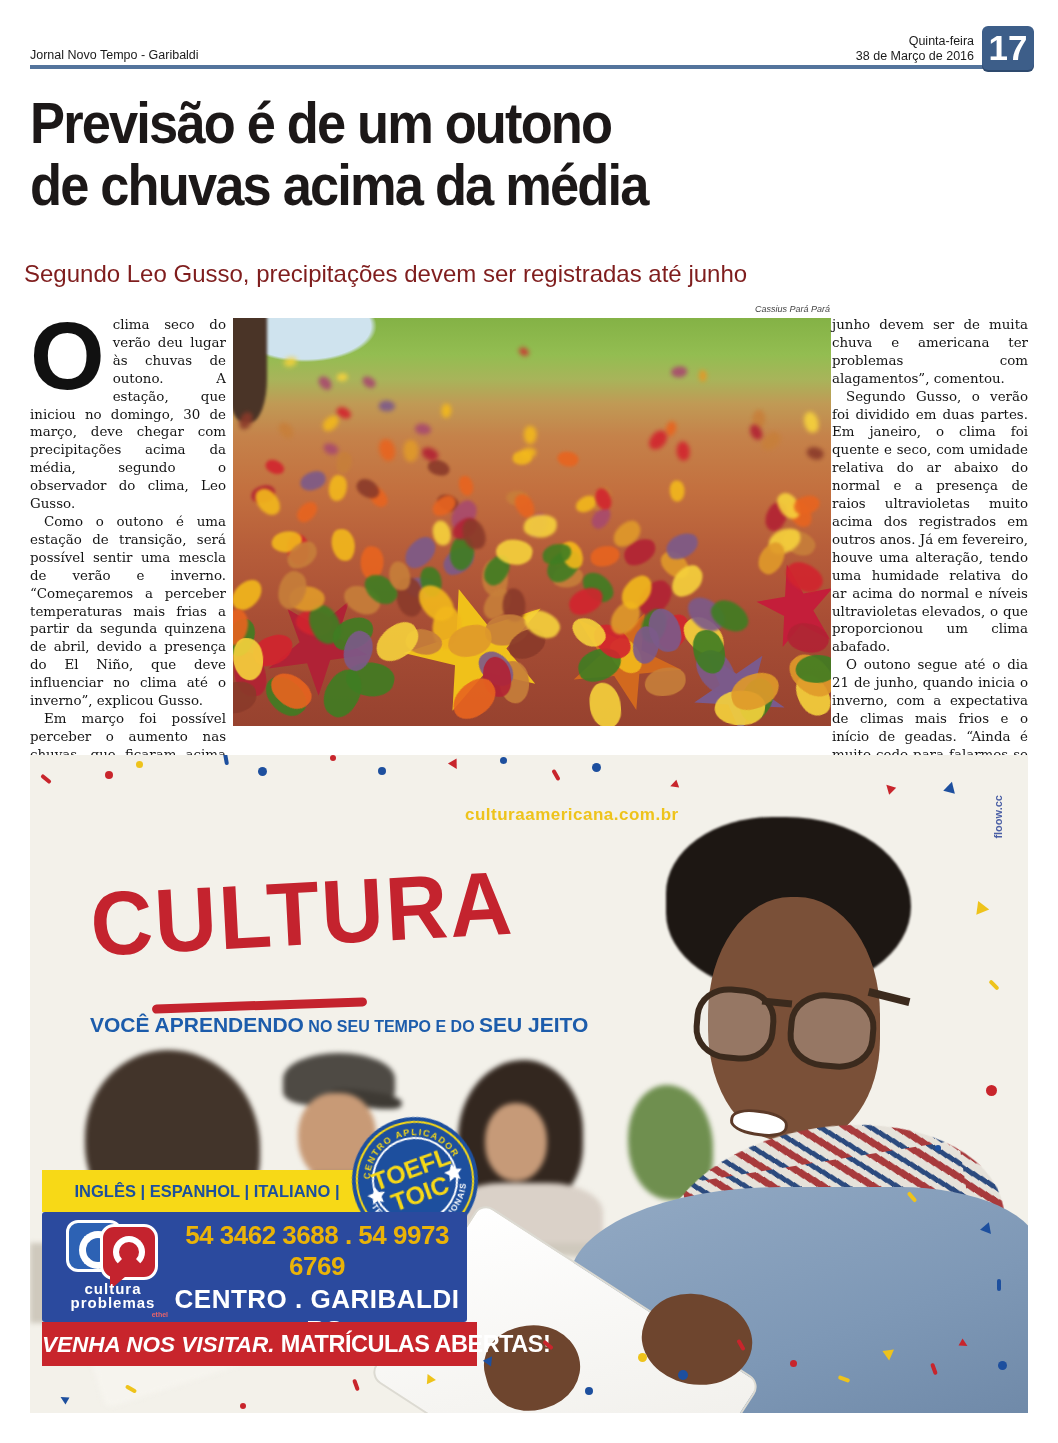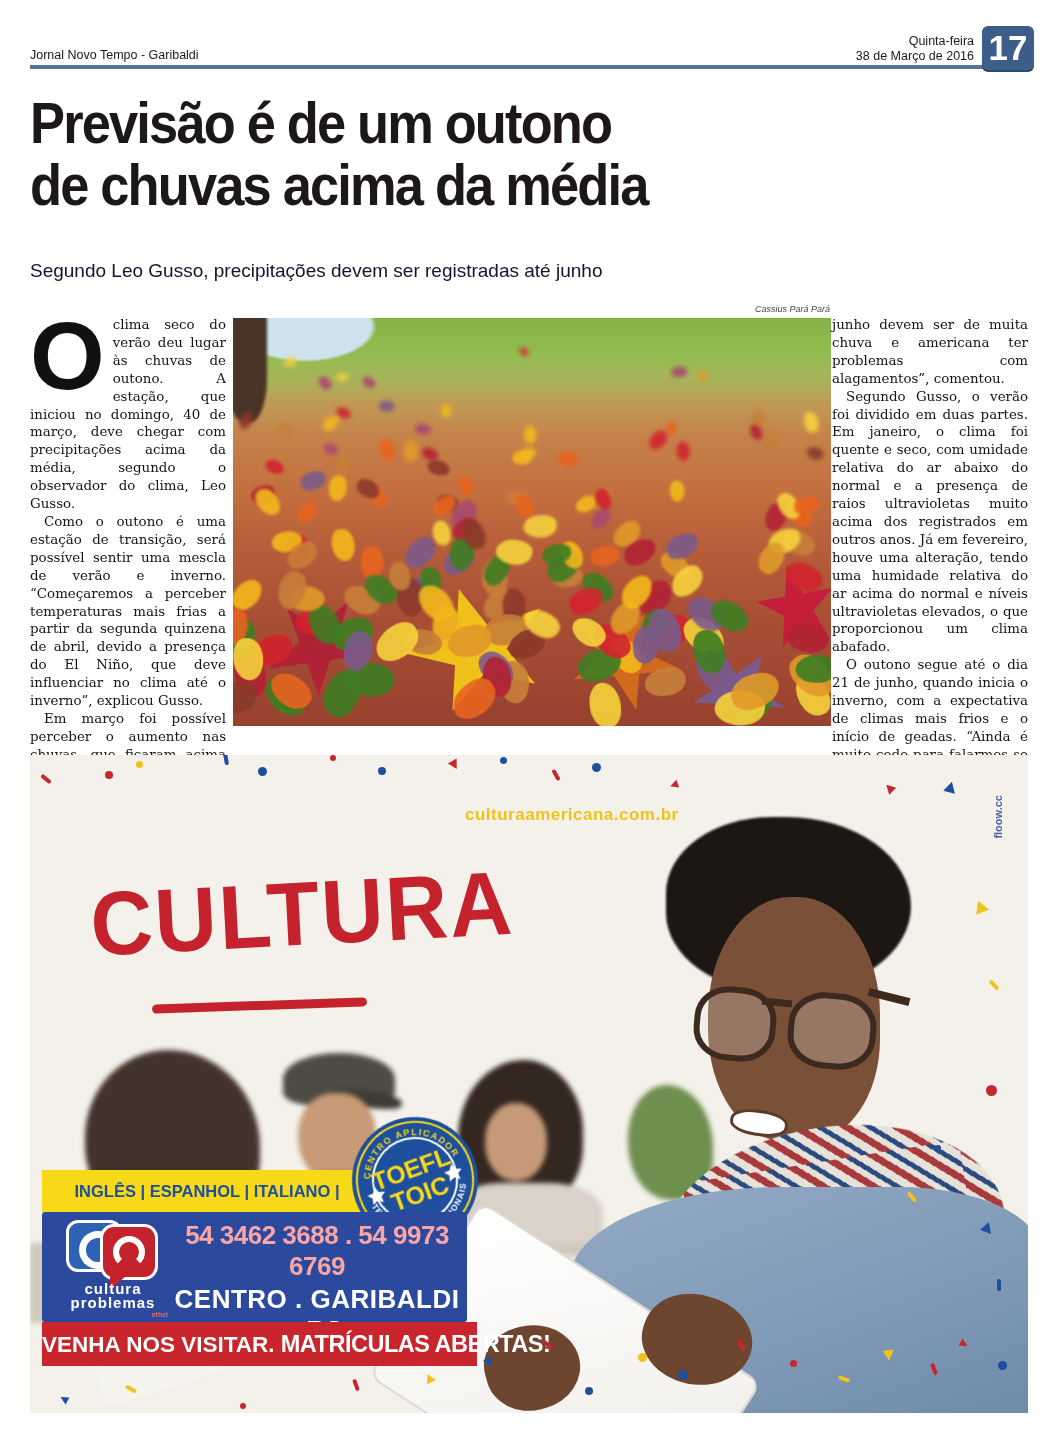--- a/index.html
+++ b/index.html
@@ -13,21 +13,21 @@
   #hdr-date{right:84px;top:34px;text-align:right;font-size:12.5px;line-height:15px;color:#1a1a1a;}
   #hdr-rule{left:30px;top:65px;width:998px;height:4px;background:#54749c;}
   #page-num{right:24px;top:26px;width:52px;height:44px;background:#3d5e89;border-radius:6px;
             color:#fff;font-weight:bold;font-size:35px;text-align:center;line-height:44px;
             box-shadow:0 2px 0 #2e4a6e;}
 
   
   #headline{left:30px;top:92px;transform:scaleX(.92);transform-origin:left top;
             font-weight:bold;font-size:57px;line-height:62px;letter-spacing:-2px;color:#1c1818;
             white-space:nowrap;}
-  #subhead{left:30px;top:260px;font-size:19px;color:#0f172a;}
+  #subhead{left:24px;top:260px;font-size:24px;color:#7f1d1d;}
 
   
   .col{font-family:"DejaVu Serif","Liberation Serif",serif;font-size:13.4px;line-height:17.9px;
        text-align:justify;color:#141414;width:196px;}
   #col-left{left:30px;top:316px;height:414px;}
   #col-right{left:832px;top:316px;height:414px;}
   .col p{margin:0;}
   .col p.ind{text-indent:14px;}
   #dropcap{float:left;font-family:"Liberation Sans",sans-serif;font-weight:bold;font-size:96px;
            line-height:76px;margin:2px 8px 0 0;color:#111;}
@@ -62,25 +62,25 @@
 
   .soft{filter:blur(2.5px);}
   .soft1{filter:blur(1px);}
 
   #lang-bar{position:absolute;left:12px;top:415px;width:330px;height:42px;background:#f7d917;
             color:#1c4f9e;font-weight:bold;font-size:16.5px;text-align:center;line-height:42px;}
   #badge{position:absolute;left:320px;top:360px;width:130px;height:130px;transform:rotate(-14deg);}
   #blue-box{position:absolute;left:12px;top:457px;width:425px;height:110px;background:#2b4a9e;border-radius:3px;}
   #red-bar{position:absolute;left:12px;top:567px;width:435px;height:44px;background:#c8252c;color:#fff;
            text-align:center;line-height:44px;white-space:nowrap;}
-  #red-bar .n{font-weight:bold;font-size:22.5px;}
+  #red-bar .n{font-weight:bold;font-size:22.5px;font-style:italic;}
   #red-bar .b{font-weight:bold;font-size:23.5px;letter-spacing:-.5px;}
 
   #bb-text{position:absolute;left:128px;top:8px;width:294px;text-align:center;}
-  #bb-phone{font-size:26px;font-weight:bold;color:#fca5a5;letter-spacing:-.5px;}
+  #bb-phone{font-size:26px;font-weight:bold;color:#eab308;letter-spacing:-.5px;}
   #bb-addr{font-size:14.5px;font-weight:bold;color:#ffffff;margin-top:3px;}
   #bb-city{font-size:26px;font-weight:bold;color:#ffffff;letter-spacing:.5px;margin-top:2px;}
 
   
   #logo{position:absolute;left:16px;top:6px;width:110px;height:100px;}
   #logo-b1{position:absolute;left:8px;top:2px;width:50px;height:46px;background:#2d62b4;border-radius:12px;
            border:3px solid #fff;}
   #logo-b1 i{position:absolute;left:10px;top:8px;width:24px;height:24px;border:7px solid #fff;border-radius:50%;
              border-right-color:transparent;display:block;}
   #logo-b2{position:absolute;left:42px;top:6px;width:52px;height:50px;background:#c4232e;border-radius:14px;
@@ -275,21 +275,21 @@
       <div class="blob" style="left: 51.7361%; top: 74.9128%; width: 35.7643px; height: 25.035px; background: rgb(246, 210, 60); transform: translate(-50%, -50%) rotate(32.2191deg); filter: blur(0.827179px); opacity: 0.9;"></div>
       <div class="blob" style="left: 83.0813%; top: 73.0696%; width: 39.106px; height: 27.3742px; background: rgb(63, 125, 34); transform: translate(-50%, -50%) rotate(219.264deg); filter: blur(0.87326px); opacity: 0.9;"></div>
       <div class="blob" style="left: 25.8303%; top: 32.2334%; width: 22.37px; height: 15.659px; background: rgb(232, 100, 31); transform: translate(-50%, -50%) rotate(265.105deg); filter: blur(1.89416px); opacity: 0.9;"></div>
       <div class="blob" style="left: 95.4055%; top: 63.493%; width: 37.7514px; height: 26.426px; background: rgb(210, 36, 46); transform: translate(-50%, -50%) rotate(36.8364deg); filter: blur(1.11267px); opacity: 0.9;"></div>
       <div class="blob" style="left: 87.2445%; top: 91.4255%; width: 49.2594px; height: 34.4816px; background: rgb(224, 154, 42); transform: translate(-50%, -50%) rotate(165.235deg); filter: blur(0.414362px); opacity: 0.9;"></div>
       <div class="blob" style="left: 22.602%; top: 41.8515%; width: 23.8728px; height: 16.7109px; background: rgb(138, 58, 42); transform: translate(-50%, -50%) rotate(218.761deg); filter: blur(1.65371px); opacity: 0.9;"></div>
       <div class="blob" style="left: 75.1762%; top: 32.4851%; width: 19.0542px; height: 13.338px; background: rgb(210, 36, 46); transform: translate(-50%, -50%) rotate(93.3056deg); filter: blur(1.88787px); opacity: 0.9;"></div>
     </div>
 
   <div class="abs col" id="col-left">
-    <p><span id="dropcap">O</span><span>clima seco do verão deu lugar às chuvas de outono. A estação, que iniciou no domingo, 40 de março, deve chegar com precipitações acima da média, segundo o observador do clima, Leo Gusso.</span></p>
+    <p><span id="dropcap">O</span><span>clima seco do verão deu lugar às chuvas de outono. A estação, que iniciou no domingo, 30 de março, deve chegar com precipitações acima da média, segundo o observador do clima, Leo Gusso.</span></p>
     <p class="ind">Como o outono é uma estação de transição, será possível sentir uma mescla de verão e inverno. “Começaremos a perceber temperaturas mais frias a partir da segunda quinzena de abril, devido a presença do El Niño, que deve influenciar no clima até o inverno”, explicou Gusso.</p>
     <p class="ind">Em março foi possível perceber o aumento nas chuvas, que ficaram acima da média pela primeira vez durante o ano. “O clima deve continuar com precipitações até o final do inverno. Em abril teremos mais de 100mm, enquanto que maio e</p>
   </div>
   <div class="abs col" id="col-right">
     <p>junho devem ser de muita chuva e americana ter problemas com alagamentos”, comentou.</p>
     <p class="ind">Segundo Gusso, o verão foi dividido em duas partes. Em janeiro, o clima foi quente e seco, com umidade relativa do ar abaixo do normal e a presença de raios ultravioletas muito acima dos registrados em outros anos. Já em fevereiro, houve uma alteração, tendo uma humidade relativa do ar acima do normal e níveis ultravioletas elevados, o que proporcionou um clima abafado.</p>
     <p class="ind">O outono segue até o dia 21 de junho, quando inicia o inverno, com a expectativa de climas mais frios e o início de geadas. “Ainda é muito cedo para falarmos se vamos ter neve durante o inverno, mas nada é impossível”, comentou o observador do clima.</p>
   </div>
 
   <div class="abs" id="ad">
@@ -325,20 +325,23 @@
       <div class="sh" style="left:540px;top:432px;width:470px;height:230px;background:linear-gradient(160deg,#93aac4,#7e98b6 60%,#6f89a8);border-radius:45% 30% 0 0/40% 28% 0 0;"></div>
       <div class="sh" style="left:368px;top:520px;width:330px;height:205px;background:linear-gradient(135deg,#ffffff,#eceae4);border:2px solid #dcdad2;border-radius:14px;transform:rotate(33deg);"></div>
       <div class="sh" style="left:455px;top:570px;width:95px;height:85px;background:#6e452e;border-radius:45% 55% 50% 50%;transform:rotate(-15deg);"></div>
       <div class="sh" style="left:612px;top:540px;width:110px;height:90px;background:#6e452e;border-radius:50% 45% 55% 45%;transform:rotate(20deg);"></div>
     </div>
 
     <div id="ad-site">culturaamericana.com.br</div>
     <div id="ad-floow">floow.cc</div>
     <div id="ad-brand">CULTURA</div>
     <div id="ad-underline"></div>
+    <div id="ad-tag2">
+      <span class="b">VOCÊ APRENDENDO</span><span class="m"> NO SEU TEMPO E DO </span><span class="b">SEU JEITO</span>
+    </div>
 
     <div id="lang-bar">INGLÊS | ESPANHOL | ITALIANO | FRANCÊS | ALEMÃO</div>
 
     <div id="badge">
       <svg width="130" height="130" viewBox="0 0 130 130">
         <circle cx="65" cy="65" r="63" fill="#1d4f9e"></circle>
         <circle cx="65" cy="65" r="58" fill="none" stroke="#f7d917" stroke-width="2"></circle>
         <circle cx="65" cy="65" r="42" fill="none" stroke="#ffffff" stroke-width="2"></circle>
         <defs>
           <path id="arcTop" d="M 20,65 A 45,45 0 0 1 110,65"></path>

